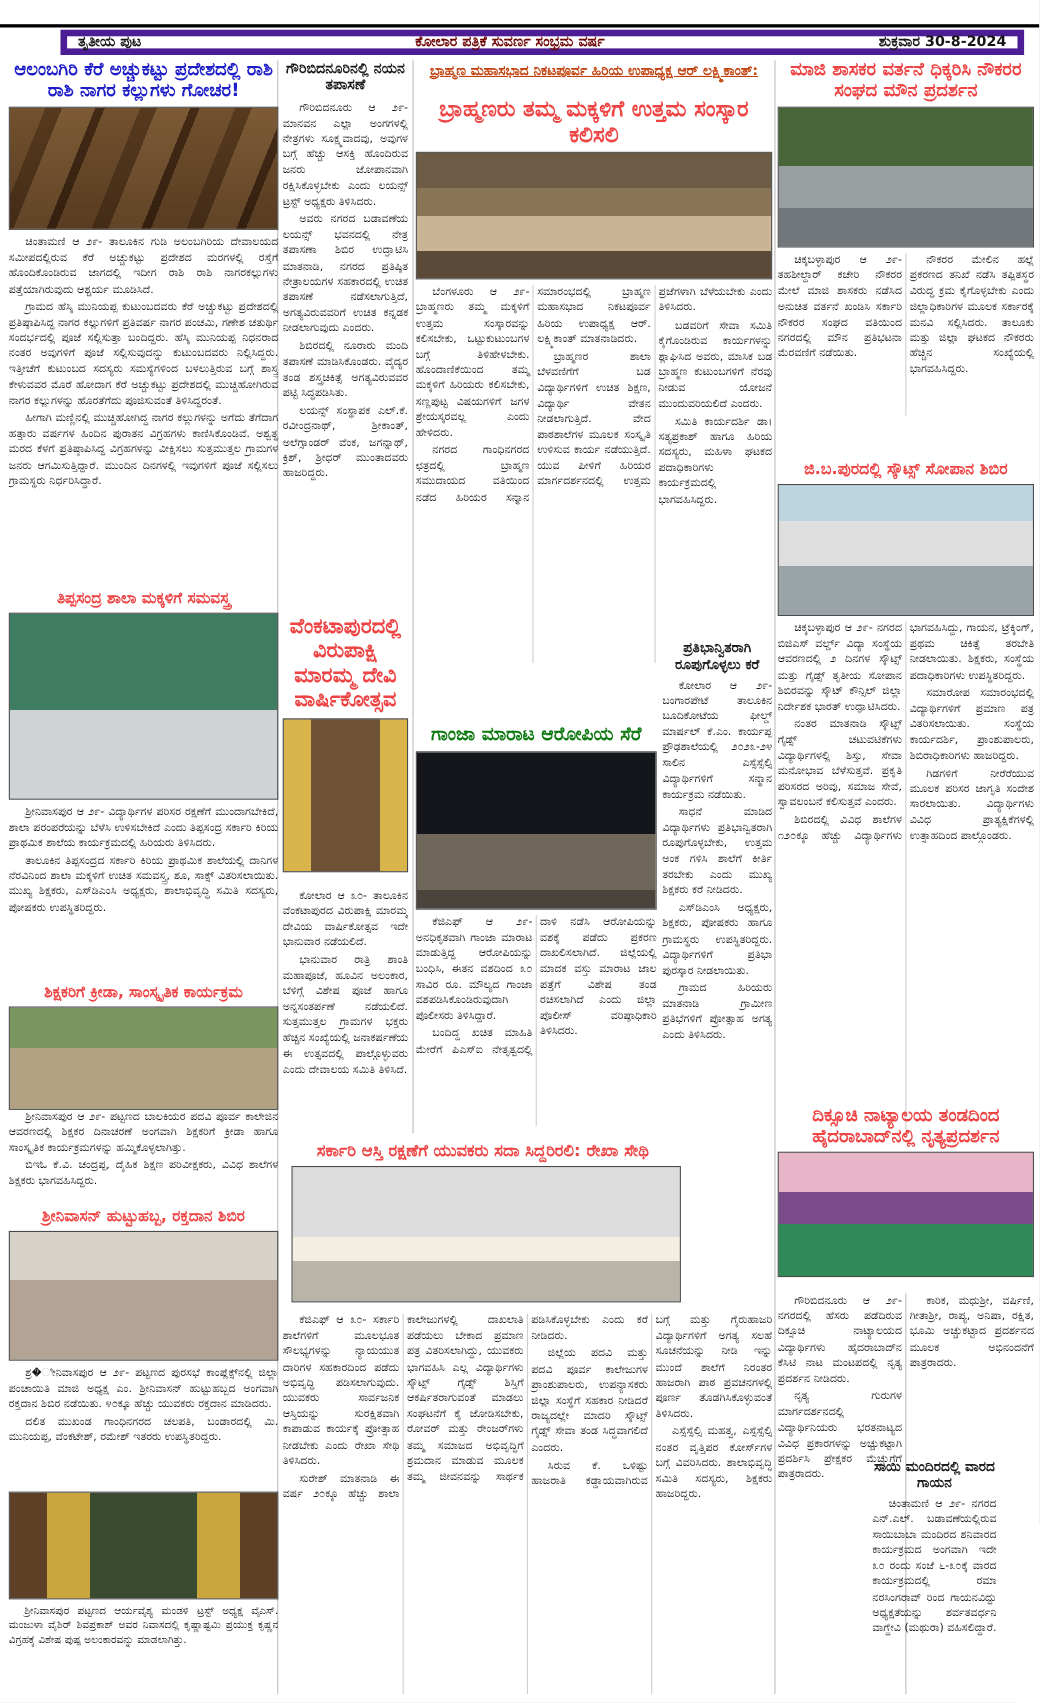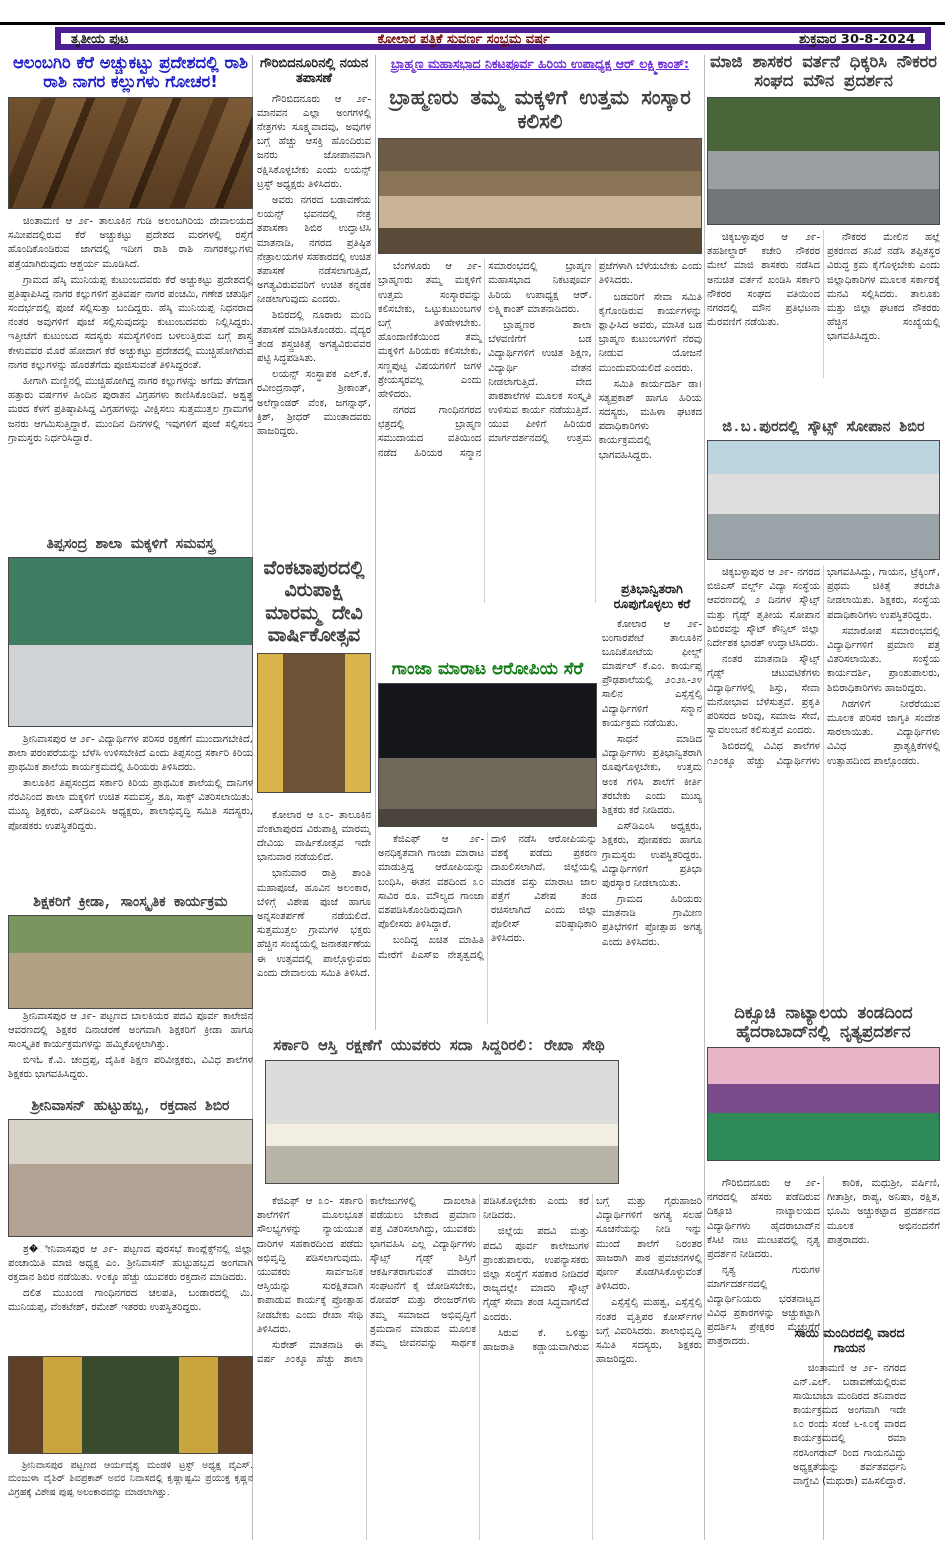--- a/index.html
+++ b/index.html
@@ -4,25 +4,25 @@
 <style>
   html,body{margin:0;padding:0;background:#e8e8e8;}
   .page{position:relative;width:945px;height:1548px;background:#fff;margin:0 auto;
         font-family:"DejaVu Sans","Liberation Sans",sans-serif;color:#151515;overflow:hidden;}
   .abs{position:absolute;box-sizing:border-box;}
   .top-rule{height:3px;background:#000;}
   .masthead{border:6px solid #4c1d95;display:flex;align-items:center;justify-content:space-between;
             padding:0 10px;font-weight:bold;font-size:13px;}
   .masthead .mid{color:#6e0505;}
   .hl{font-weight:bold;text-align:center;margin:0;line-height:1.18;}
-  .maroon{color:#404040;font-family:Liberation Mono, monospace;}
+  .maroon{color:#ef4444;}
   .blue{color:#1c1cc8;}
   .green{color:#0f7a12;}
   .blackhl{color:#1a1a1a;}
-  .kicker{font-weight:bold;text-decoration:underline;text-align:center;color:#6d28d9;margin:0;line-height:1.2;}
+  .kicker{font-weight:bold;text-decoration:underline;text-align:center;color:#c2410c;margin:0;line-height:1.2;}
   .body{overflow:hidden;text-align:justify;font-size:10px;line-height:1.42;}
   .body p{margin:0 0 2px 0;text-indent:15px;}
   .caption{overflow:hidden;text-align:justify;font-size:9.5px;line-height:1.4;}
   .caption p{margin:0;text-indent:14px;}
   .cols2{column-count:2;column-gap:7px;column-rule:1px solid #cfcfcf;}
   .cols3{column-count:3;column-gap:7px;column-rule:1px solid #cfcfcf;}
   .cols4{column-count:4;column-gap:7px;column-rule:1px solid #cfcfcf;}
   .photo{border:1px solid #4a4a4a;}
   .vrule{width:1px;background:#bdbdbd;}
   

